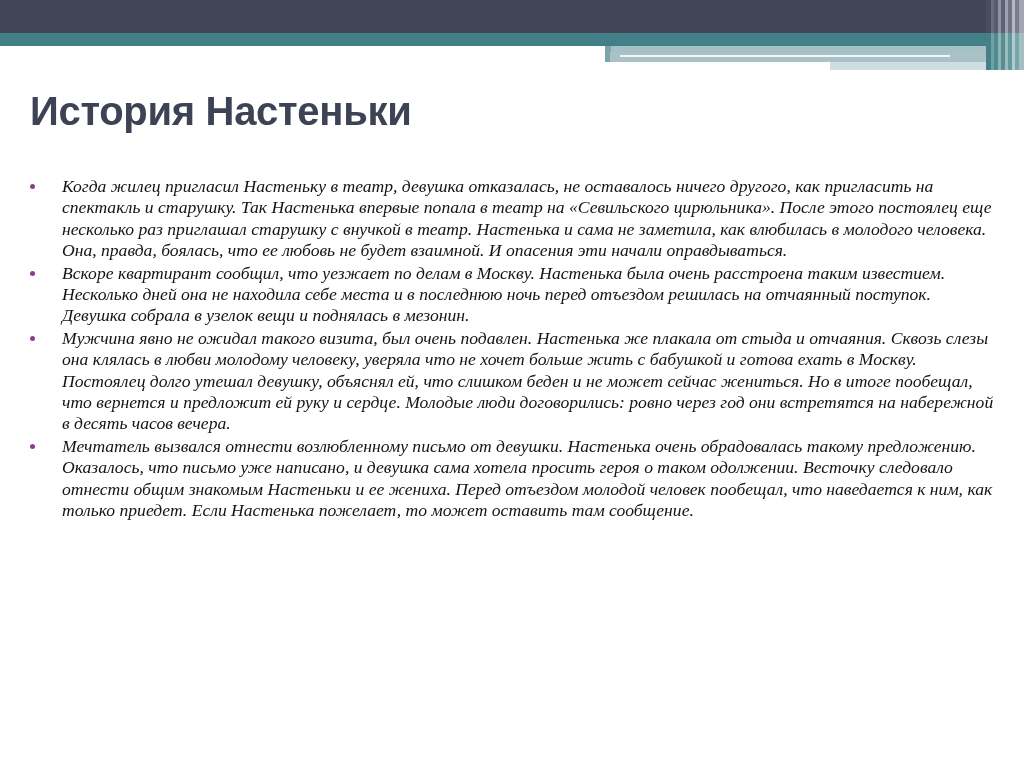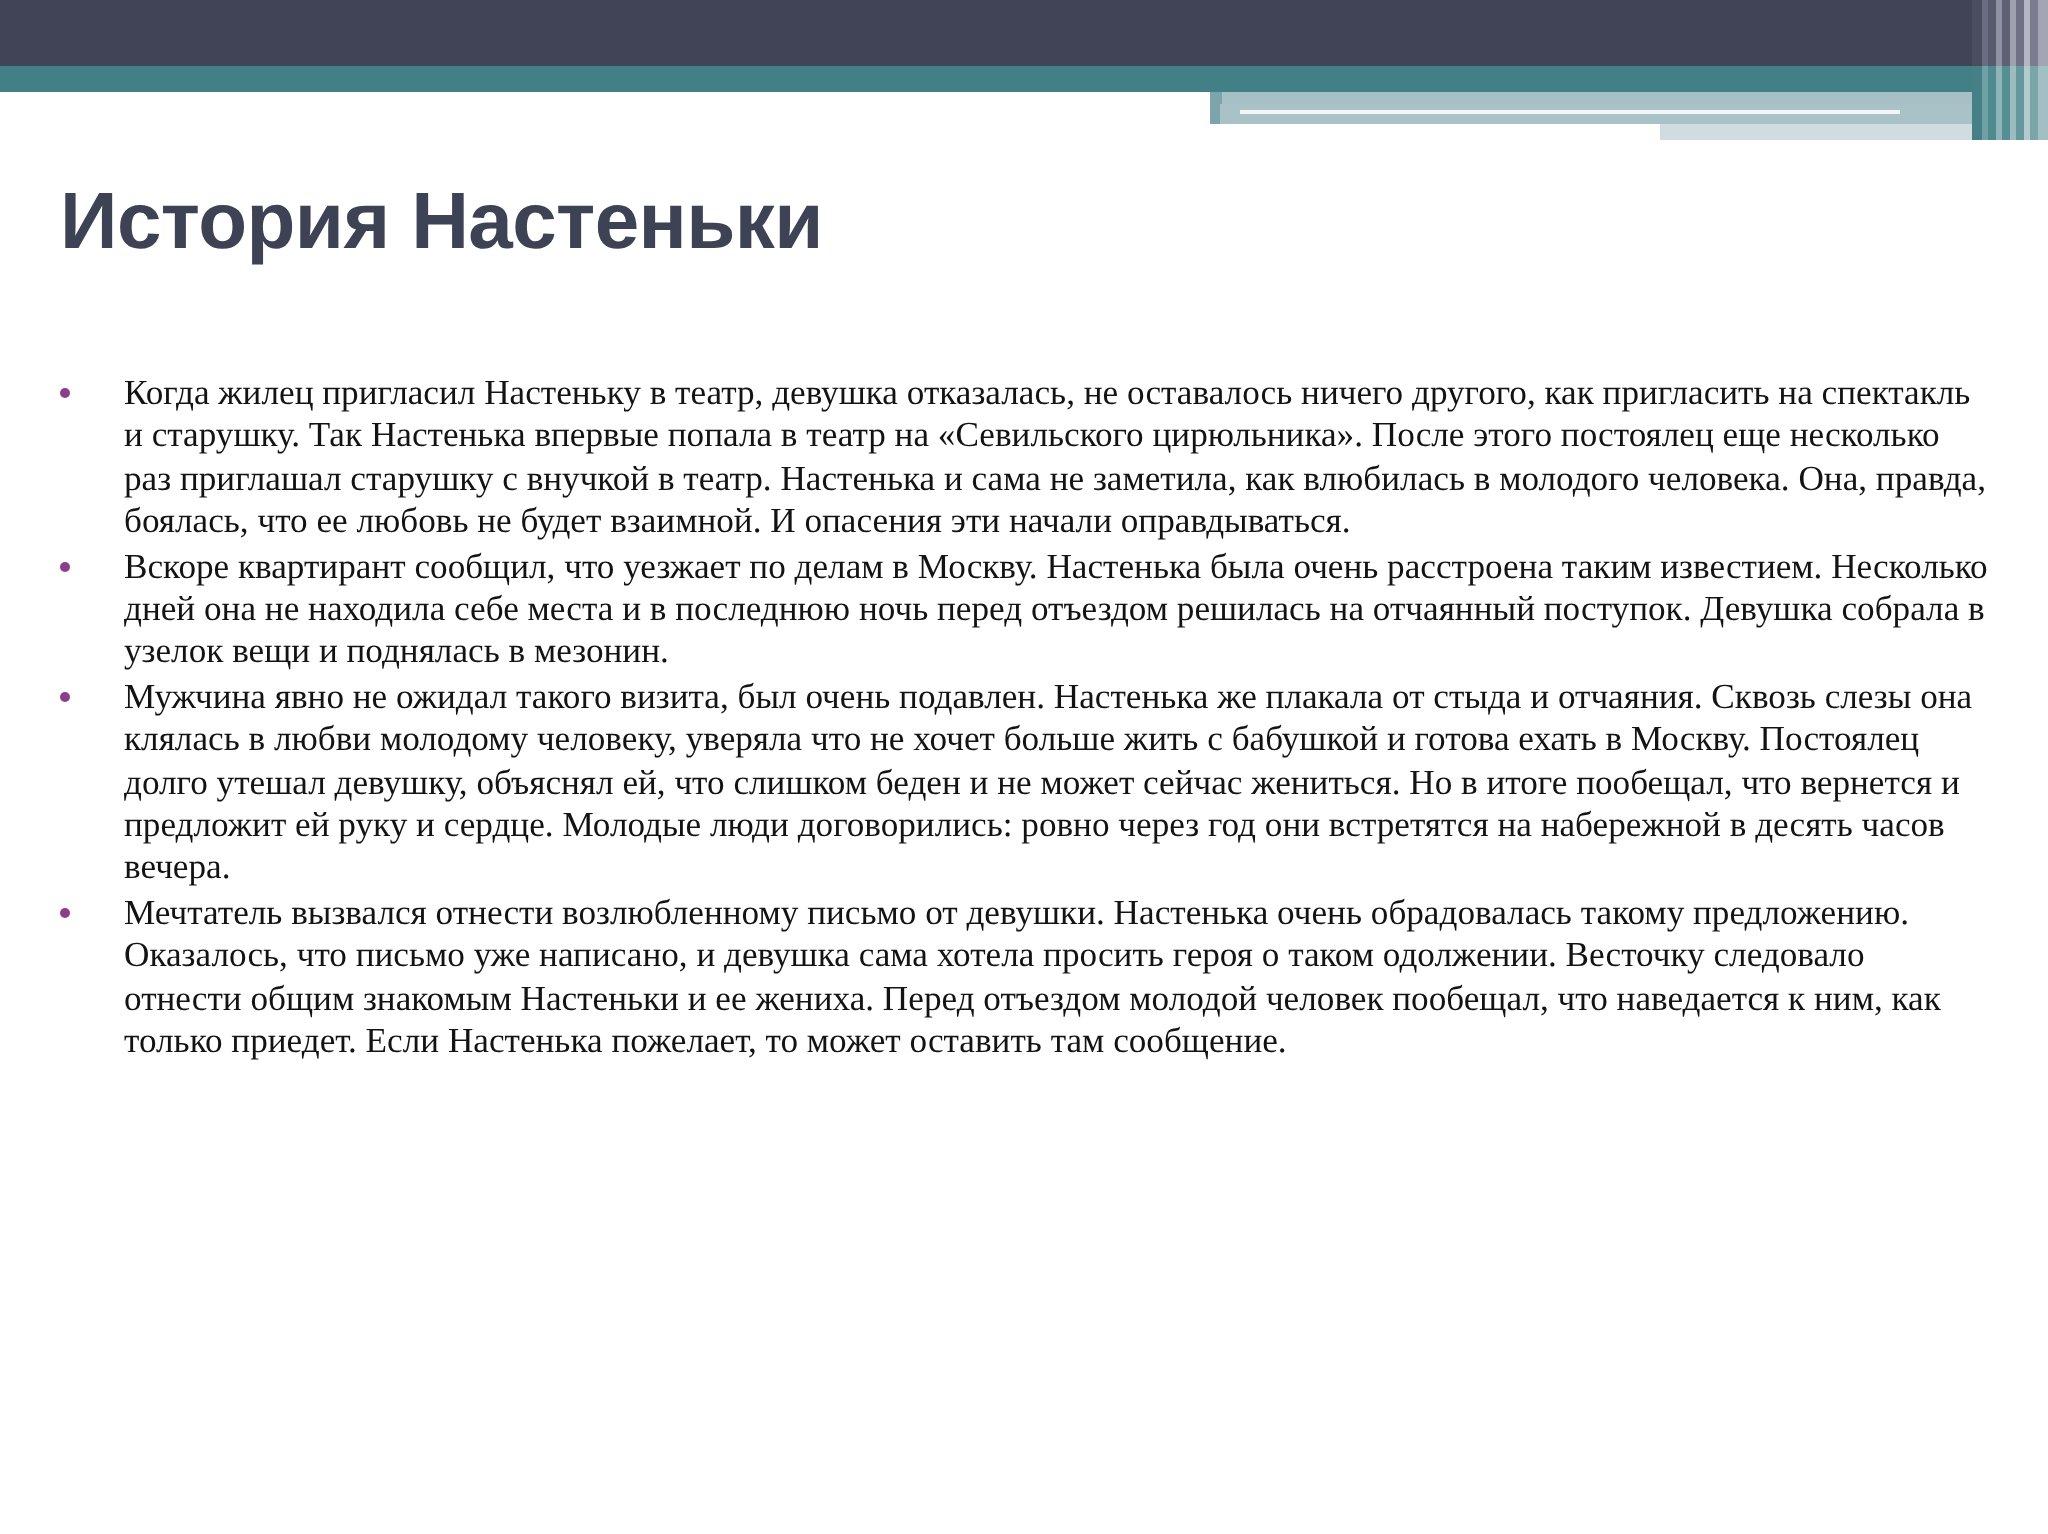--- a/index.html
+++ b/index.html
@@ -117,22 +117,23 @@
     font-weight: bold;
     color: #3d4254;
     letter-spacing: -0.3px;
     white-space: nowrap;
   }
 
   
   #body-content {
     position: absolute;
     left: 30px;
-    top: 186px;
+    top: 176px;
     width: 964px;
+    font-style: italic;
   }
   .bullet-row {
     display: flex;
     align-items: flex-start;
     margin-bottom: 1px;
   }
   .bullet-mark {
     flex: 0 0 auto;
     width: 32px;
     padding-top: 8px;

